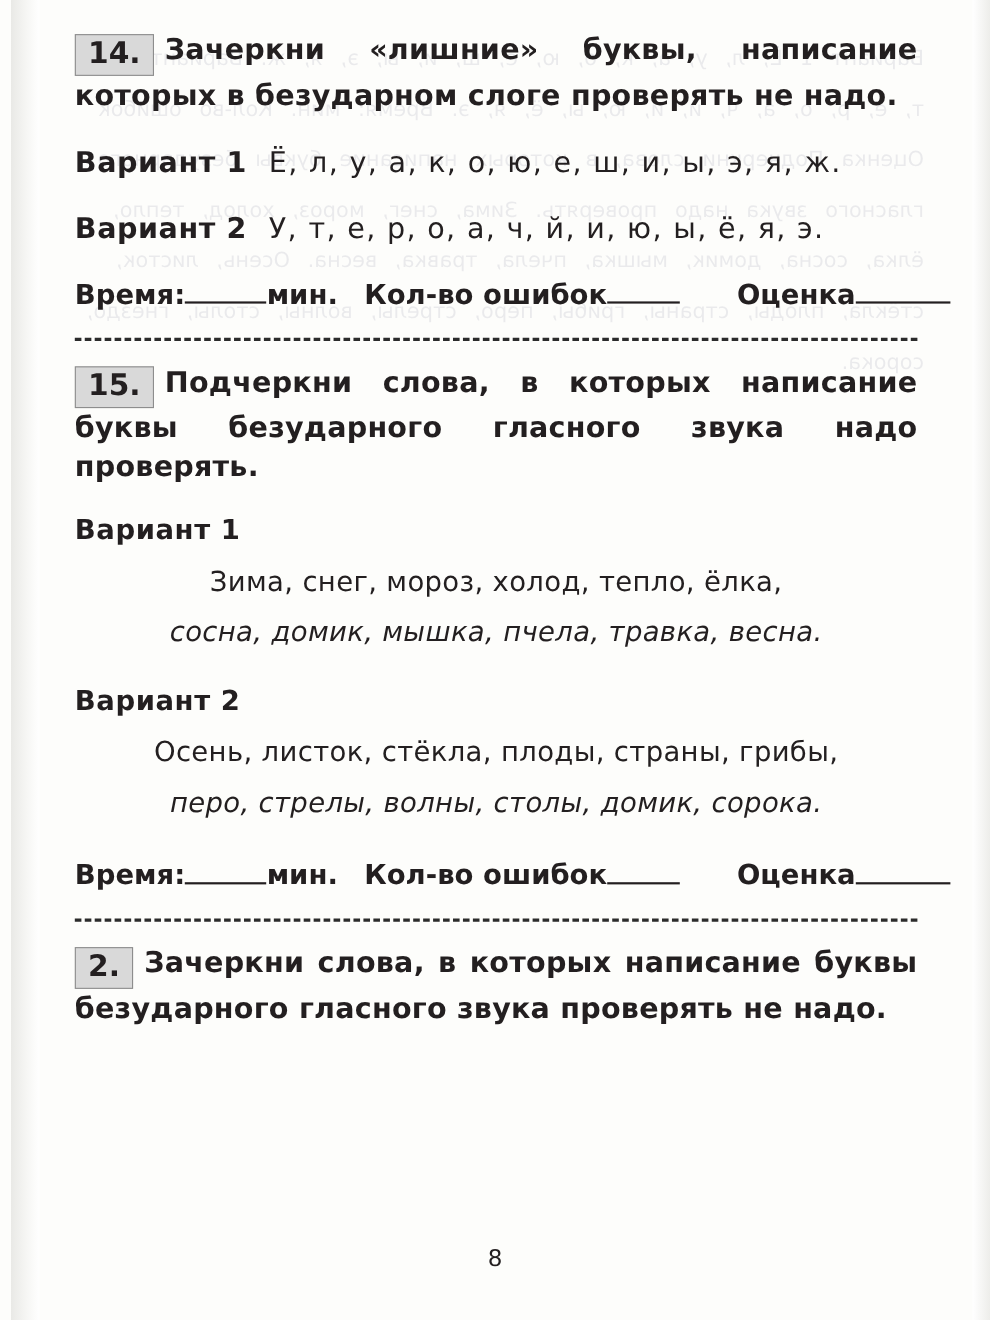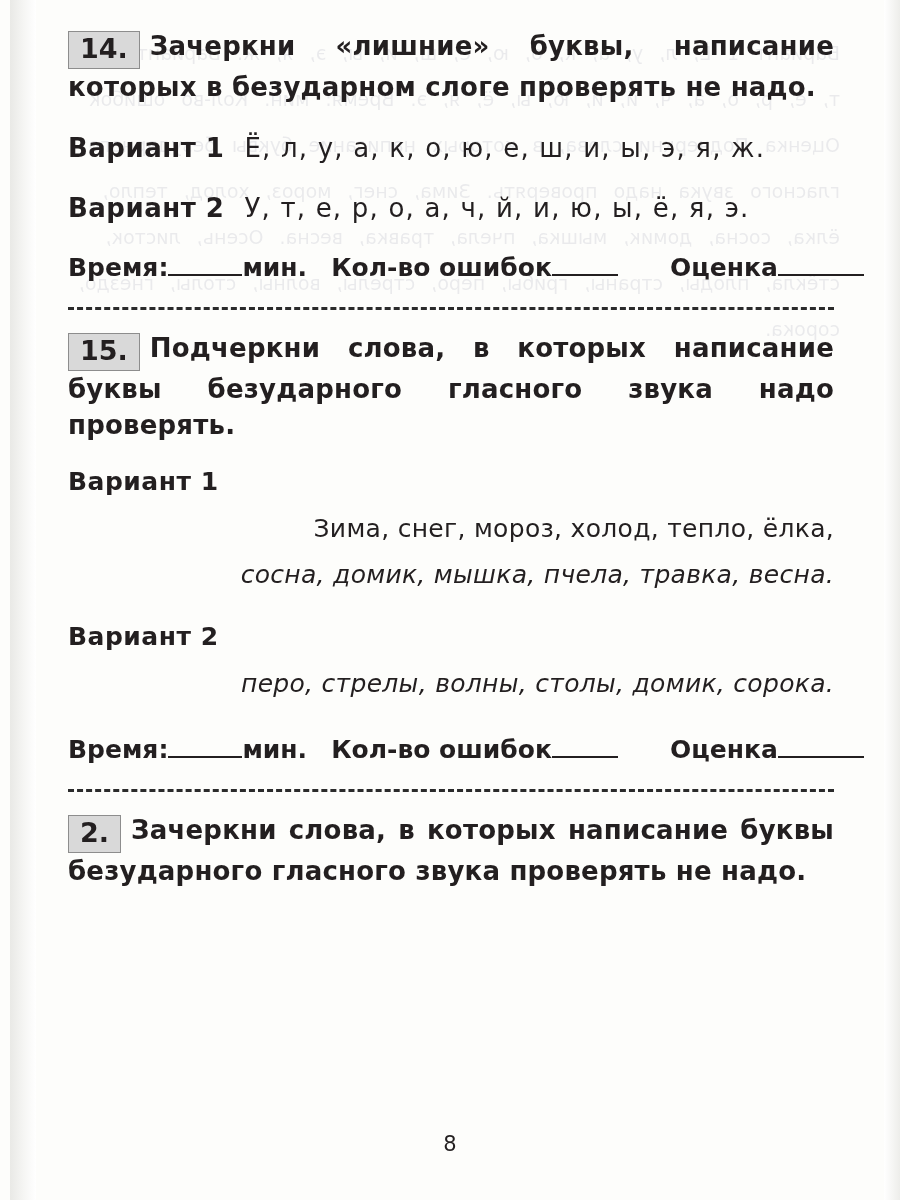--- a/index.html
+++ b/index.html
@@ -114,21 +114,21 @@
     font-size: 25px;
     font-weight: 700;
     margin-top: 24px;
     letter-spacing: 0.5px;
   }
 
   .words {
     font-size: 25px;
     line-height: 46px;
     margin-top: 10px;
-    text-align: right;
+    text-align: center;
     font-weight: 400;
     letter-spacing: 0.3px;
   }
   .words .l1 { display: block; }
   .words .l2 { display: block; font-style: italic; }
 
   .footer-line {
     font-size: 25px;
     line-height: 34px;
     margin-top: 26px;
@@ -193,20 +193,21 @@
       </div>
 
       <div class="variant-title">Вариант 1</div>
       <div class="words">
         <span class="l1">Зима, снег, мороз, холод, тепло, ёлка,</span>
         <span class="l2">сосна, домик, мышка, пчела, травка, весна.</span>
       </div>
 
       <div class="variant-title">Вариант 2</div>
       <div class="words">
+        <span class="l1">Осень, листок, стёкла, плоды, страны, грибы,</span>
         <span class="l2">перо, стрелы, волны, столы, домик, сорока.</span>
       </div>
 
       <div class="footer-line">
         <span>Время:</span><span class="blank-s"></span><span>мин.</span><span class="gap-1"></span><span>Кол-во ошибок</span><span class="blank-m"></span><span class="gap-2"></span><span>Оценка</span><span class="blank-l"></span>
       </div>
     </div>
 
     <div class="dashed"></div>
 

